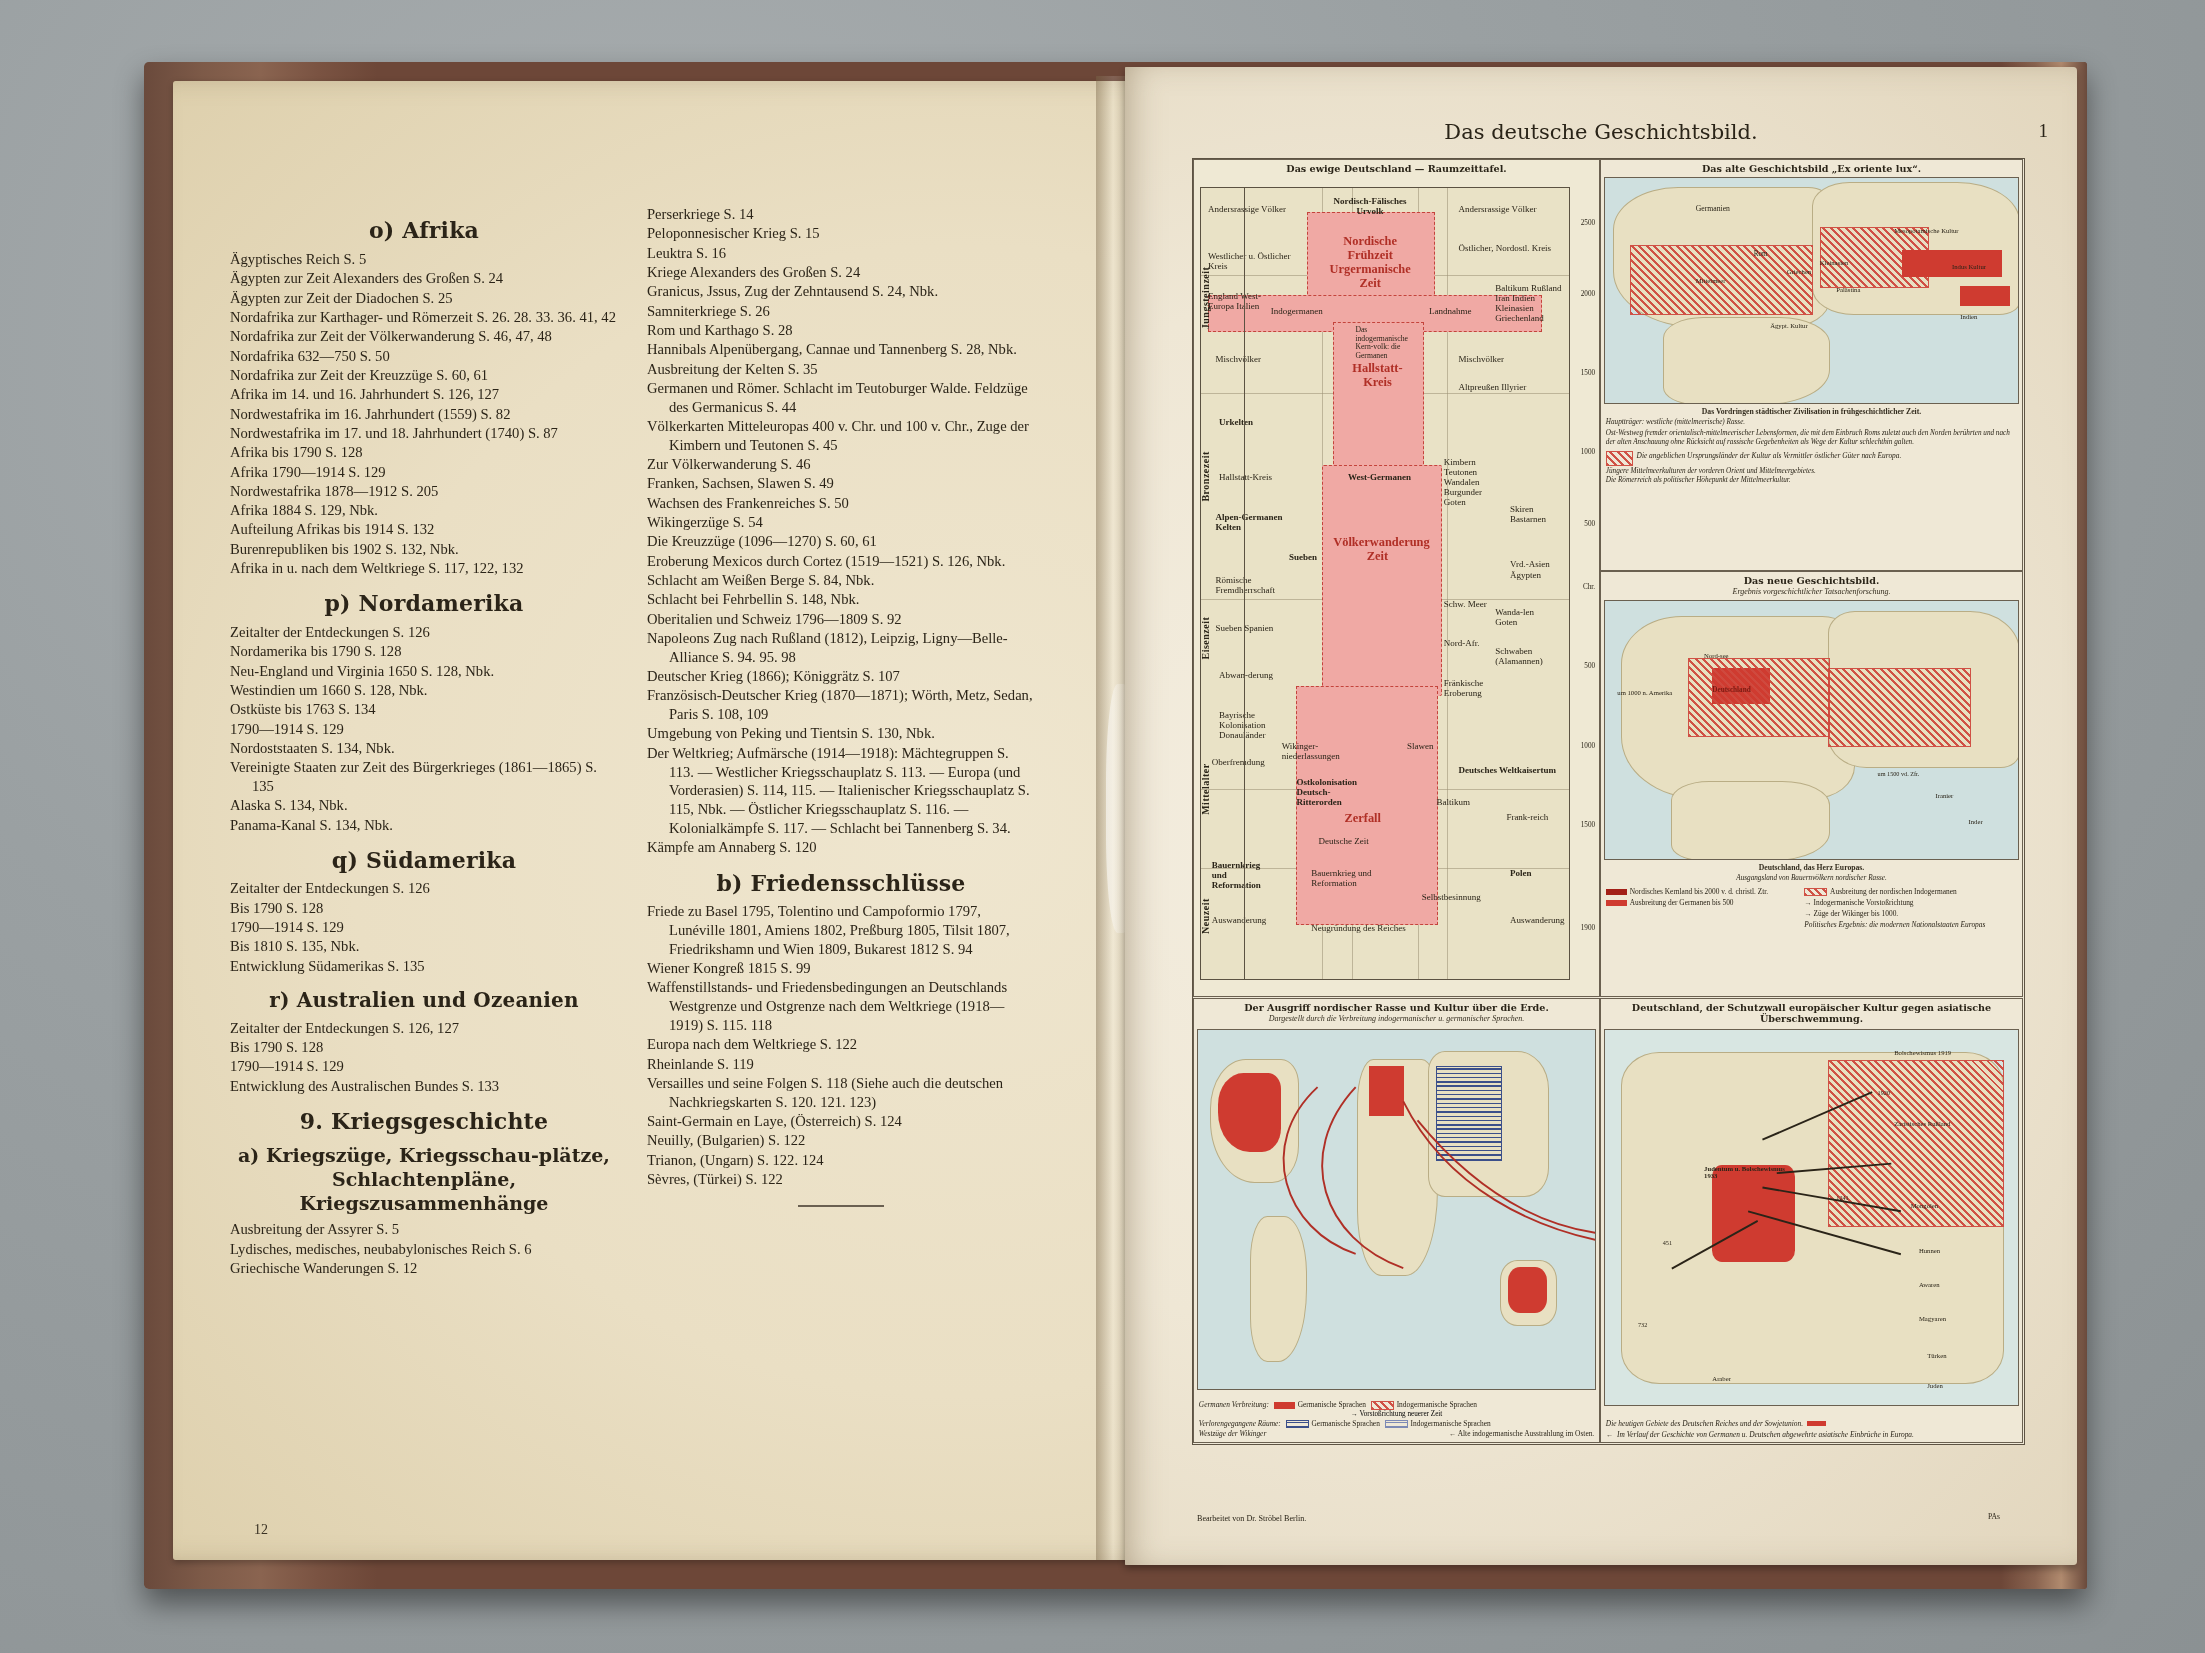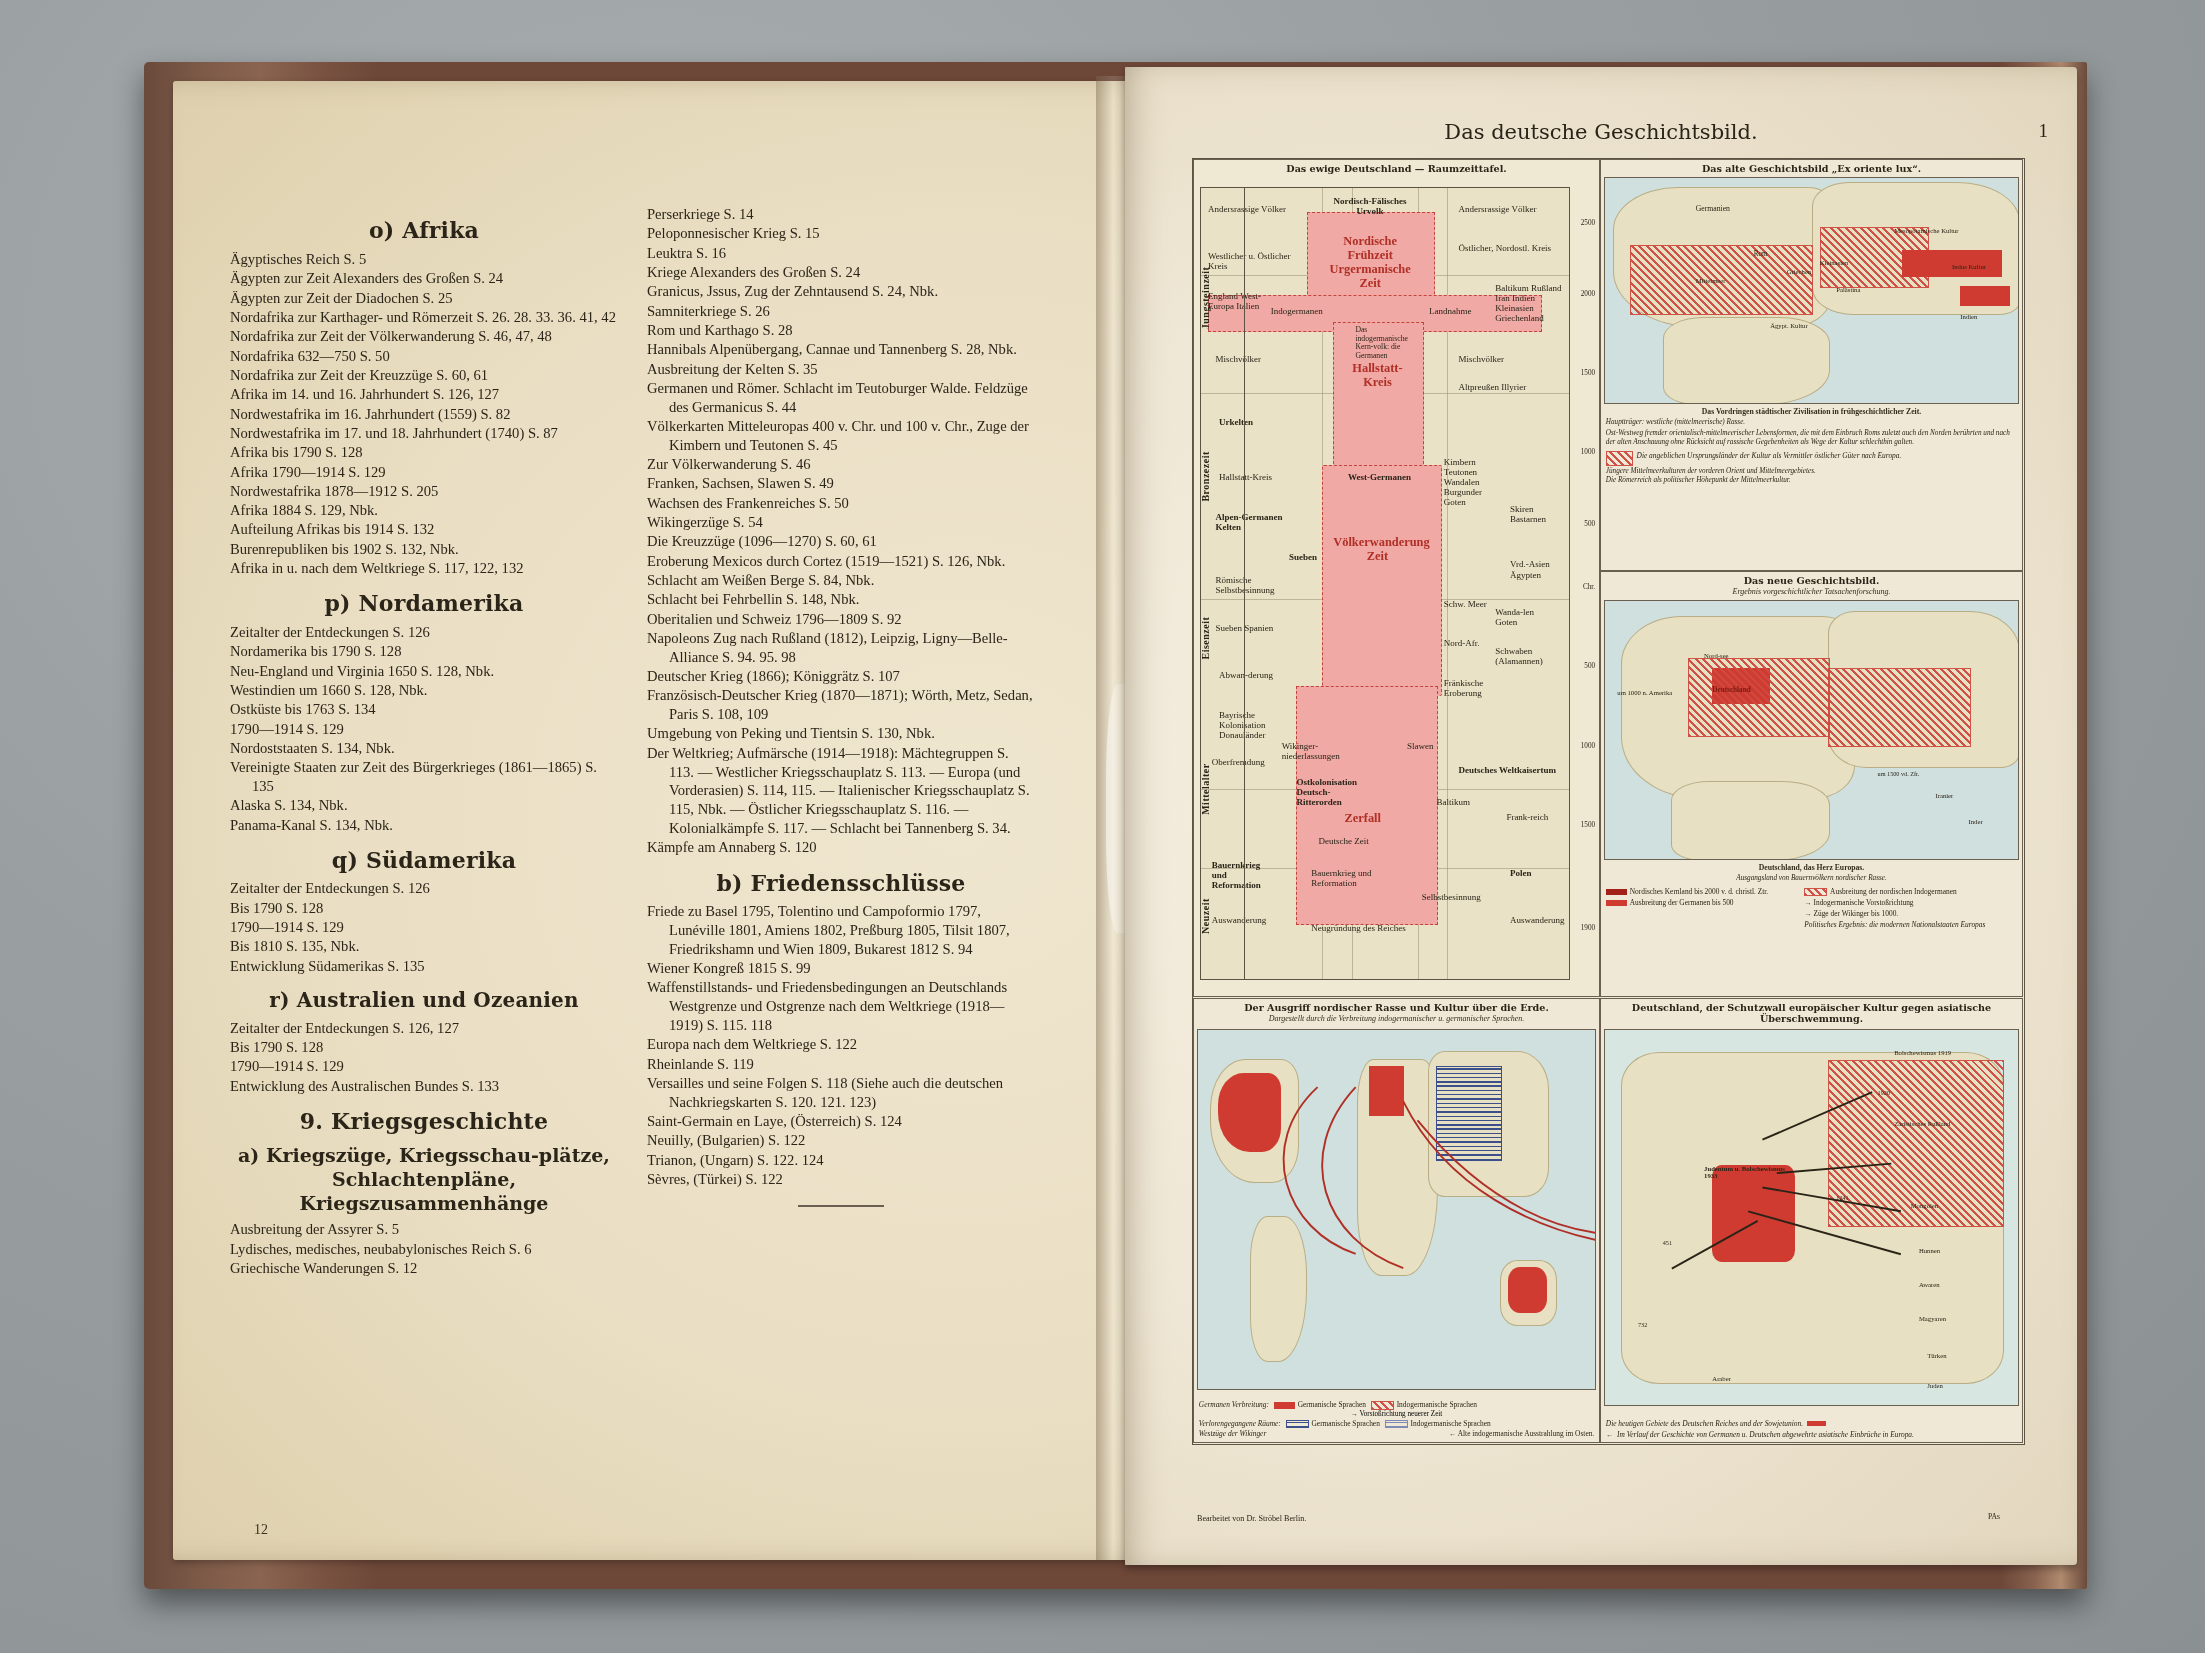--- a/index.html
+++ b/index.html
@@ -324,21 +324,21 @@
             <div class="lbl" style="left:42%;top:17.5%;width:17%;font-size:7.7px;">Das indogermanische Kern-volk: die Germanen</div>
             <div class="lbl" style="left:70%;top:21%;width:22%;">Mischvölker</div>
             <div class="lbl" style="left:70%;top:24.5%;width:22%;">Altpreußen Illyrier</div>
             <div class="lbl b" style="left:5%;top:29%;">Urkelten</div>
             <div class="lbl" style="left:5%;top:36%;width:18%;">Hallstatt-Kreis</div>
             <div class="lbl b" style="left:40%;top:36%;width:18%;">West-Germanen</div>
             <div class="lbl" style="left:66%;top:34%;width:16%;">Kimbern Teutonen Wandalen Burgunder Goten</div>
             <div class="lbl b" style="left:4%;top:41%;width:20%;">Alpen-Germanen Kelten</div>
             <div class="lbl" style="left:84%;top:40%;width:14%;">Skiren Bastarnen</div>
             <div class="lbl" style="left:84%;top:47%;width:14%;">Vrd.-Asien Ägypten</div>
-            <div class="lbl" style="left:4%;top:49%;width:22%;">Römische Selbstbesinnung</div>
+            <div class="lbl" style="left:4%;top:49%;width:22%;">Römische Fremdherrschaft</div>
             <div class="lbl b" style="left:24%;top:46%;">Sueben</div>
             <div class="lbl" style="left:66%;top:52%;">Schw. Meer</div>
             <div class="lbl" style="left:80%;top:53%;width:16%;">Wanda-len Goten</div>
             <div class="lbl" style="left:4%;top:55%;width:16%;">Sueben Spanien</div>
             <div class="lbl" style="left:66%;top:57%;">Nord-Afr.</div>
             <div class="lbl" style="left:80%;top:58%;width:16%;">Schwaben (Alamannen)</div>
             <div class="lbl" style="left:5%;top:61%;width:20%;">Abwan-derung</div>
             <div class="lbl" style="left:66%;top:62%;width:16%;">Fränkische Eroberung</div>
             <div class="lbl" style="left:5%;top:66%;width:18%;">Bayrische Kolonisation Donauländer</div>
             <div class="lbl" style="left:3%;top:72%;width:18%;">Oberfremdung</div>

